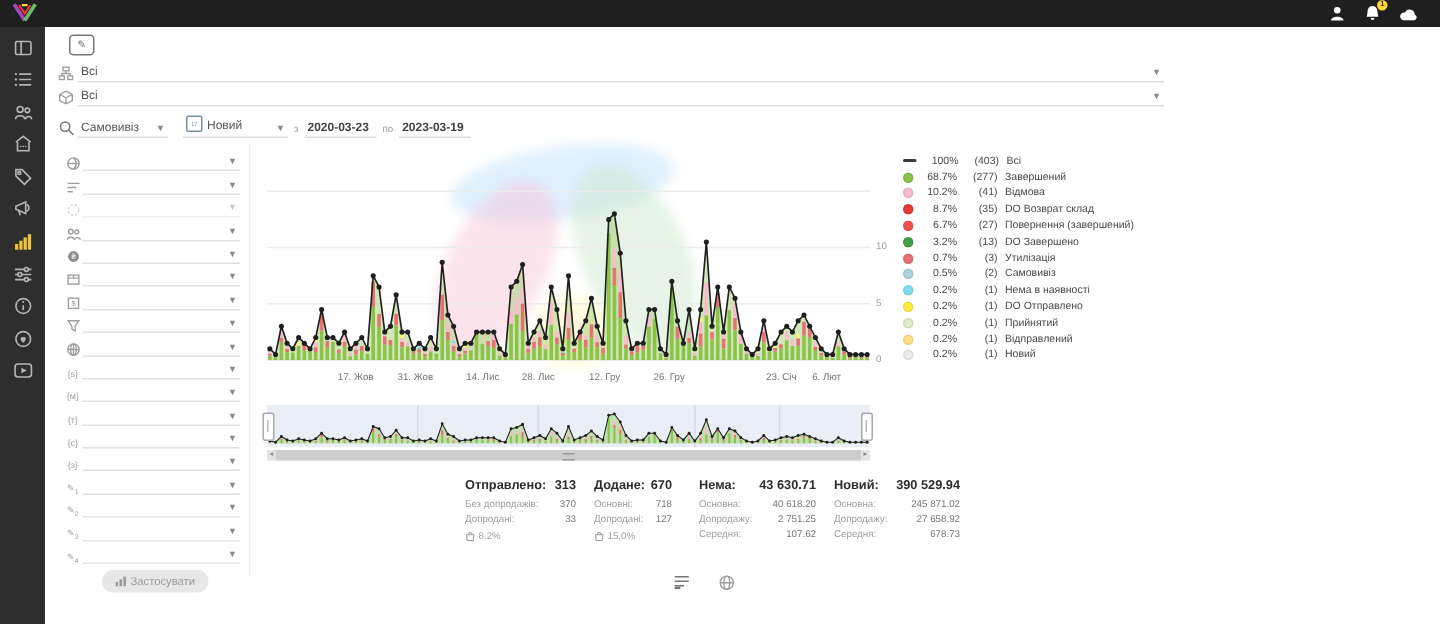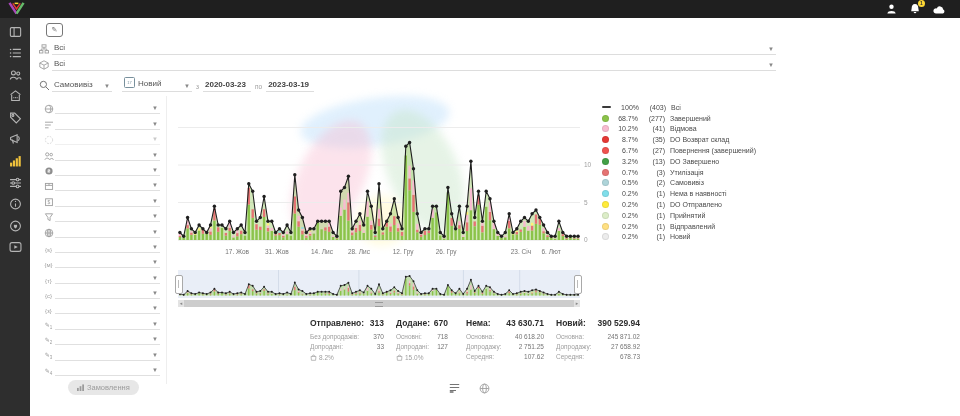--- a/index.html
+++ b/index.html
@@ -402,21 +402,21 @@
           <span class="caret">▼</span>
         </div>
       </div>
     </div>
   <button class="apply-btn">
     <svg width="7" height="7" viewBox="0 0 8 8">
         <rect x="0" y="4.5" width="2" height="3.5" fill="#9b9b9b"></rect>
         <rect x="3" y="2.5" width="2" height="5.5" fill="#9b9b9b"></rect>
         <rect x="6" y="0.5" width="2" height="7.5" fill="#9b9b9b"></rect>
       </svg>
-    <span>Замовлення</span>
+    <span>Застосувати</span>
   </button>
 
   <div class="vdivider"></div>
 
   <div class="wm" style="left:300px;top:98px;width:150px;height:48px;background:#bbdefb;opacity:.45;transform:rotate(-8deg);"></div>
   <div class="wm" style="left:298px;top:116px;width:66px;height:125px;background:#f8bbd0;opacity:.4;transform:rotate(26deg);"></div>
   <div class="wm" style="left:388px;top:106px;width:70px;height:130px;background:#c8e6c9;opacity:.45;transform:rotate(-24deg);"></div>
   <div class="wm" style="left:356px;top:196px;width:52px;height:50px;background:#fff9c4;opacity:.5;"></div>
 
   <div class="chart-wrap">

